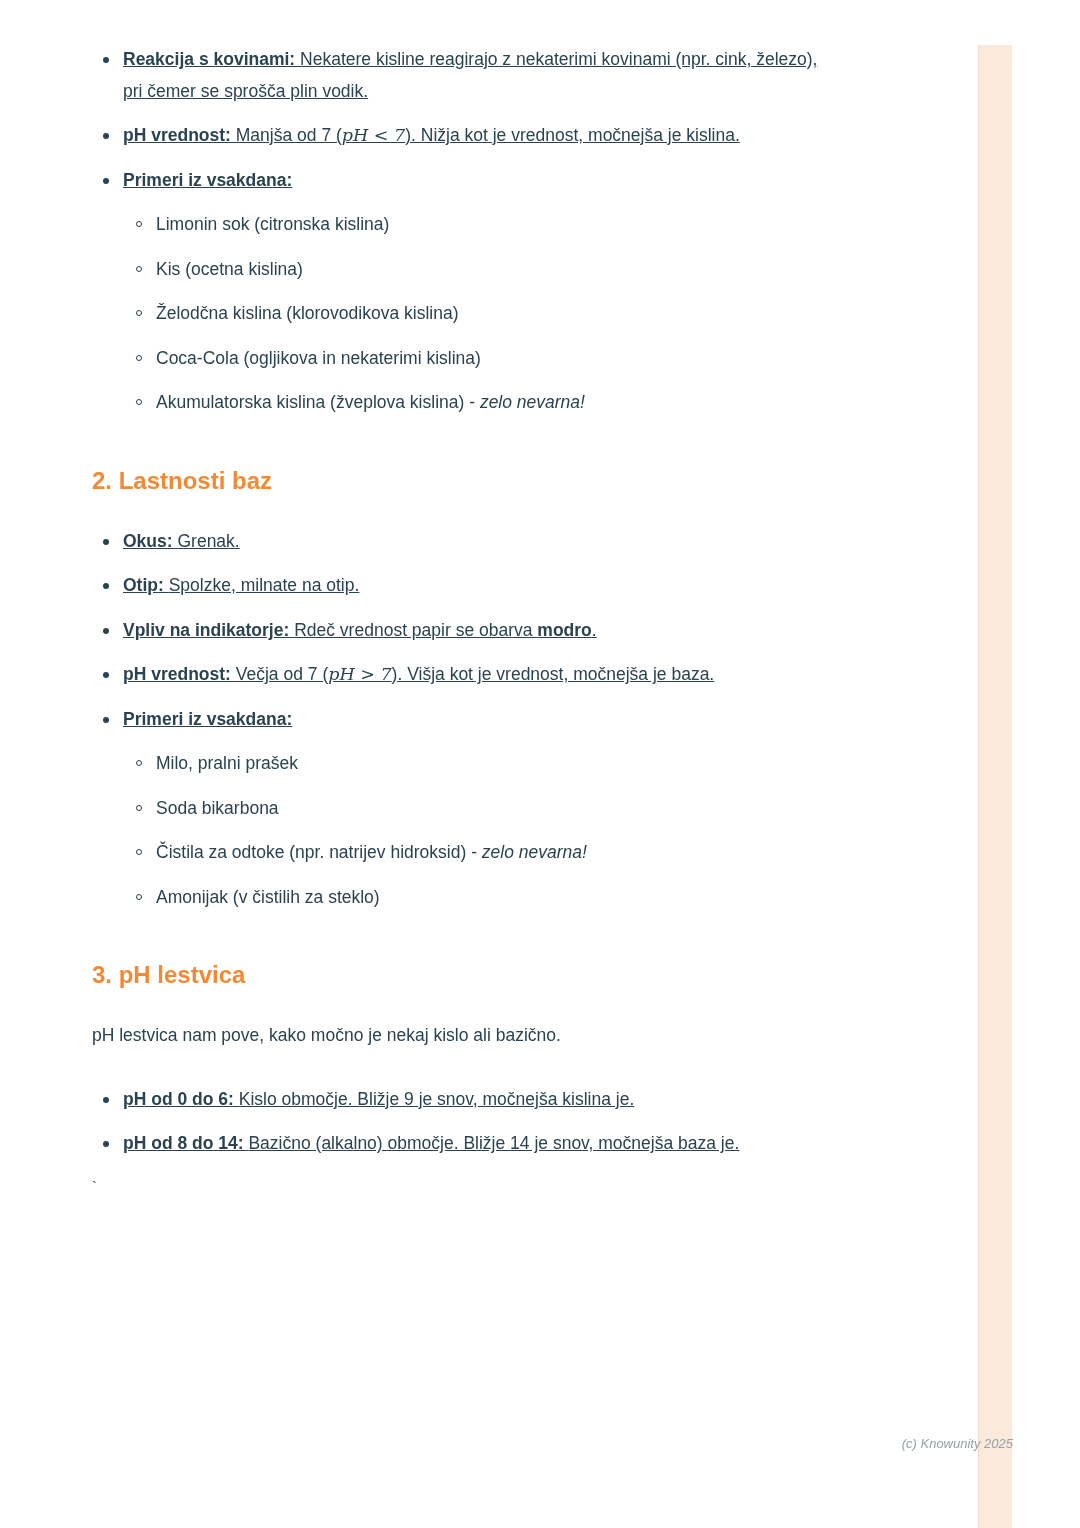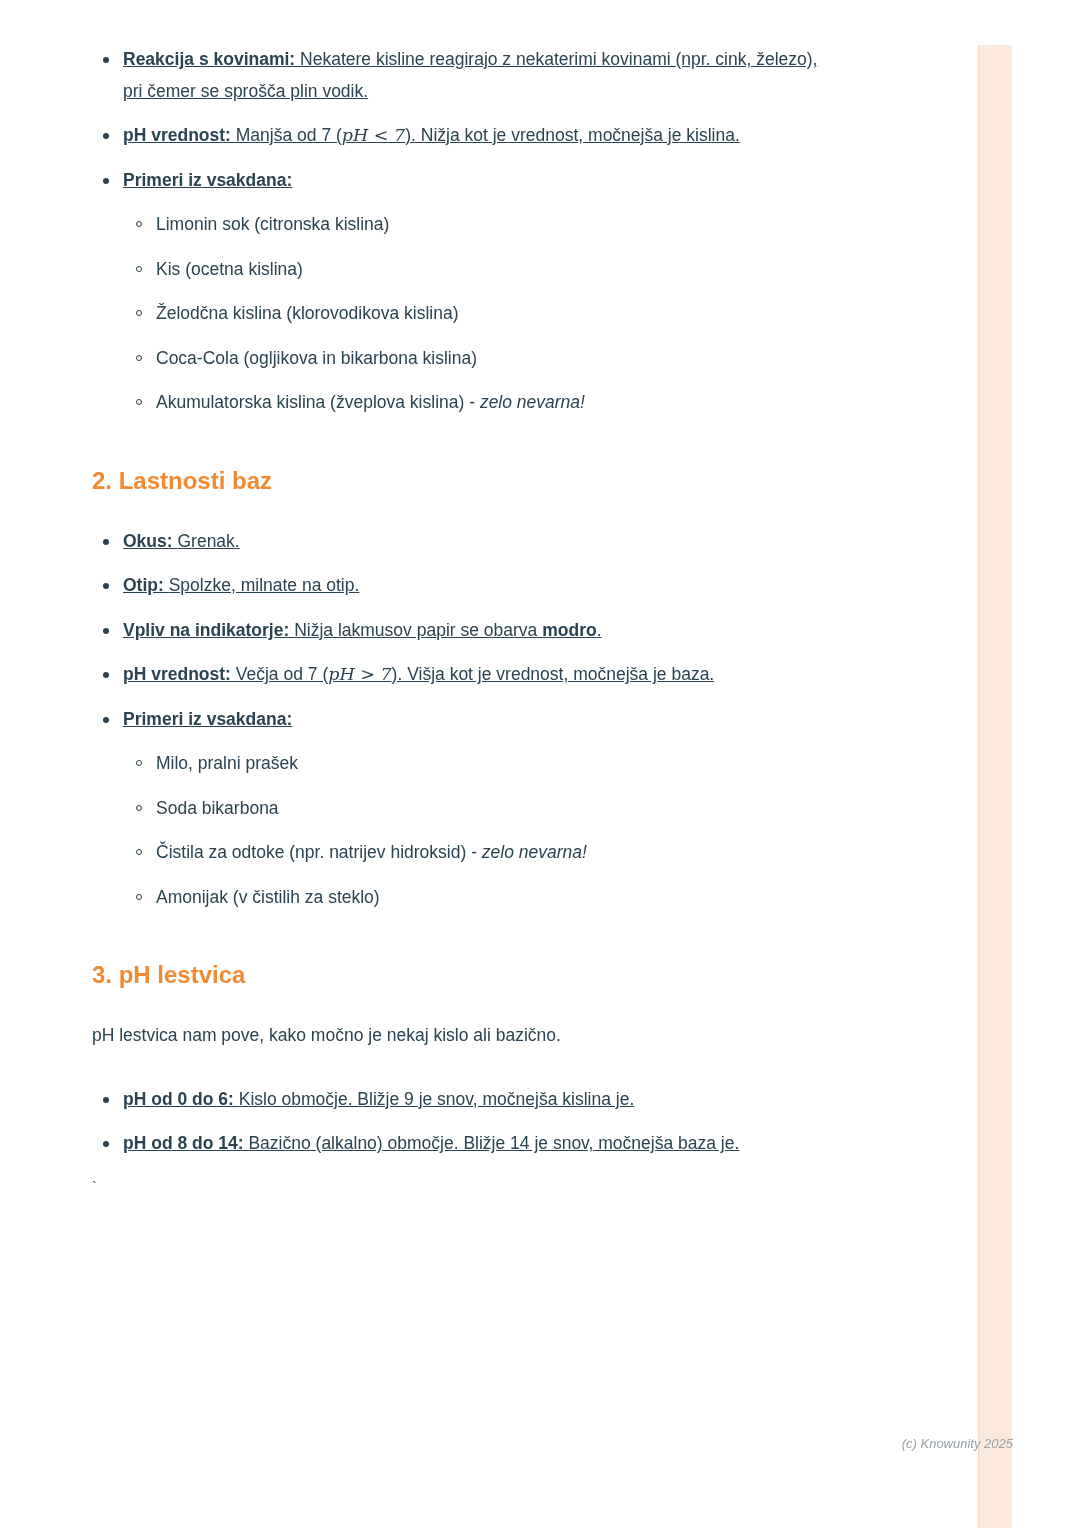--- a/index.html
+++ b/index.html
@@ -75,28 +75,28 @@
 <div class="stripe"></div>
 
 <div class="content">
     <ul class="bullets">
       <li class="lvl1"><span class="dot"></span><span class="txt"><span class="seg-bold">Reakcija s kovinami: </span><span class="seg-normal">Nekatere kisline reagirajo z nekaterimi kovinami (npr. cink, železo), pri čemer se sprošča plin vodik.</span></span></li>
       <li class="lvl1"><span class="dot"></span><span class="txt"><span class="seg-bold">pH vrednost: </span><span class="seg-normal">Manjša od 7 (</span><span class="seg-math">pH &lt; 7</span><span class="seg-normal">). Nižja kot je vrednost, močnejša je kislina.</span></span></li>
       <li class="lvl1"><span class="dot"></span><span class="txt"><span class="seg-bold">Primeri iz vsakdana:</span></span></li>
       <li class="lvl2"><span class="circle"></span><span class="txt"><span class="seg-normal">Limonin sok (citronska kislina)</span></span></li>
       <li class="lvl2"><span class="circle"></span><span class="txt"><span class="seg-normal">Kis (ocetna kislina)</span></span></li>
       <li class="lvl2"><span class="circle"></span><span class="txt"><span class="seg-normal">Želodčna kislina (klorovodikova kislina)</span></span></li>
-      <li class="lvl2"><span class="circle"></span><span class="txt"><span class="seg-normal">Coca-Cola (ogljikova in bikarbona kislina)</span></span></li>
+      <li class="lvl2"><span class="circle"></span><span class="txt"><span class="seg-normal">Coca-Cola (ogljikova in nekaterimi kislina)</span></span></li>
       <li class="lvl2"><span class="circle"></span><span class="txt"><span class="seg-normal">Akumulatorska kislina (žveplova kislina) - </span><span class="seg-italic">zelo nevarna!</span></span></li>
     </ul>
     <h2 class="heading">2. Lastnosti baz</h2>
     <ul class="bullets">
       <li class="lvl1"><span class="dot"></span><span class="txt"><span class="seg-bold">Okus: </span><span class="seg-normal">Grenak.</span></span></li>
       <li class="lvl1"><span class="dot"></span><span class="txt"><span class="seg-bold">Otip: </span><span class="seg-normal">Spolzke, milnate na otip.</span></span></li>
-      <li class="lvl1"><span class="dot"></span><span class="txt"><span class="seg-bold">Vpliv na indikatorje: </span><span class="seg-normal">Nižja lakmusov papir se obarva </span><span class="seg-bold">modro</span><span class="seg-normal">.</span></span></li>
+      <li class="lvl1"><span class="dot"></span><span class="txt"><span class="seg-bold">Vpliv na indikatorje: </span><span class="seg-normal">Rdeč vrednost papir se obarva </span><span class="seg-bold">modro</span><span class="seg-normal">.</span></span></li>
       <li class="lvl1"><span class="dot"></span><span class="txt"><span class="seg-bold">pH vrednost: </span><span class="seg-normal">Večja od 7 (</span><span class="seg-math">pH &gt; 7</span><span class="seg-normal">). Višja kot je vrednost, močnejša je baza.</span></span></li>
       <li class="lvl1"><span class="dot"></span><span class="txt"><span class="seg-bold">Primeri iz vsakdana:</span></span></li>
       <li class="lvl2"><span class="circle"></span><span class="txt"><span class="seg-normal">Milo, pralni prašek</span></span></li>
       <li class="lvl2"><span class="circle"></span><span class="txt"><span class="seg-normal">Soda bikarbona</span></span></li>
       <li class="lvl2"><span class="circle"></span><span class="txt"><span class="seg-normal">Čistila za odtoke (npr. natrijev hidroksid) - </span><span class="seg-italic">zelo nevarna!</span></span></li>
       <li class="lvl2"><span class="circle"></span><span class="txt"><span class="seg-normal">Amonijak (v čistilih za steklo)</span></span></li>
     </ul>
     <h2 class="heading">3. pH lestvica</h2>
     <p class="para">pH lestvica nam pove, kako močno je nekaj kislo ali bazično.</p>
     <ul class="bullets">

